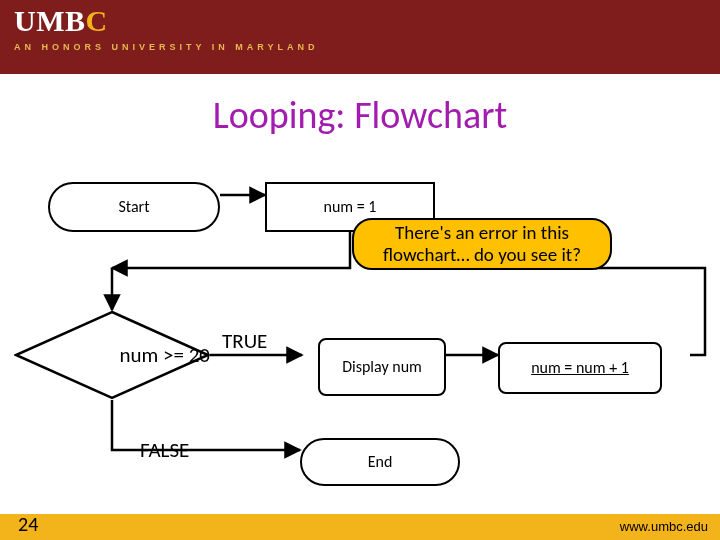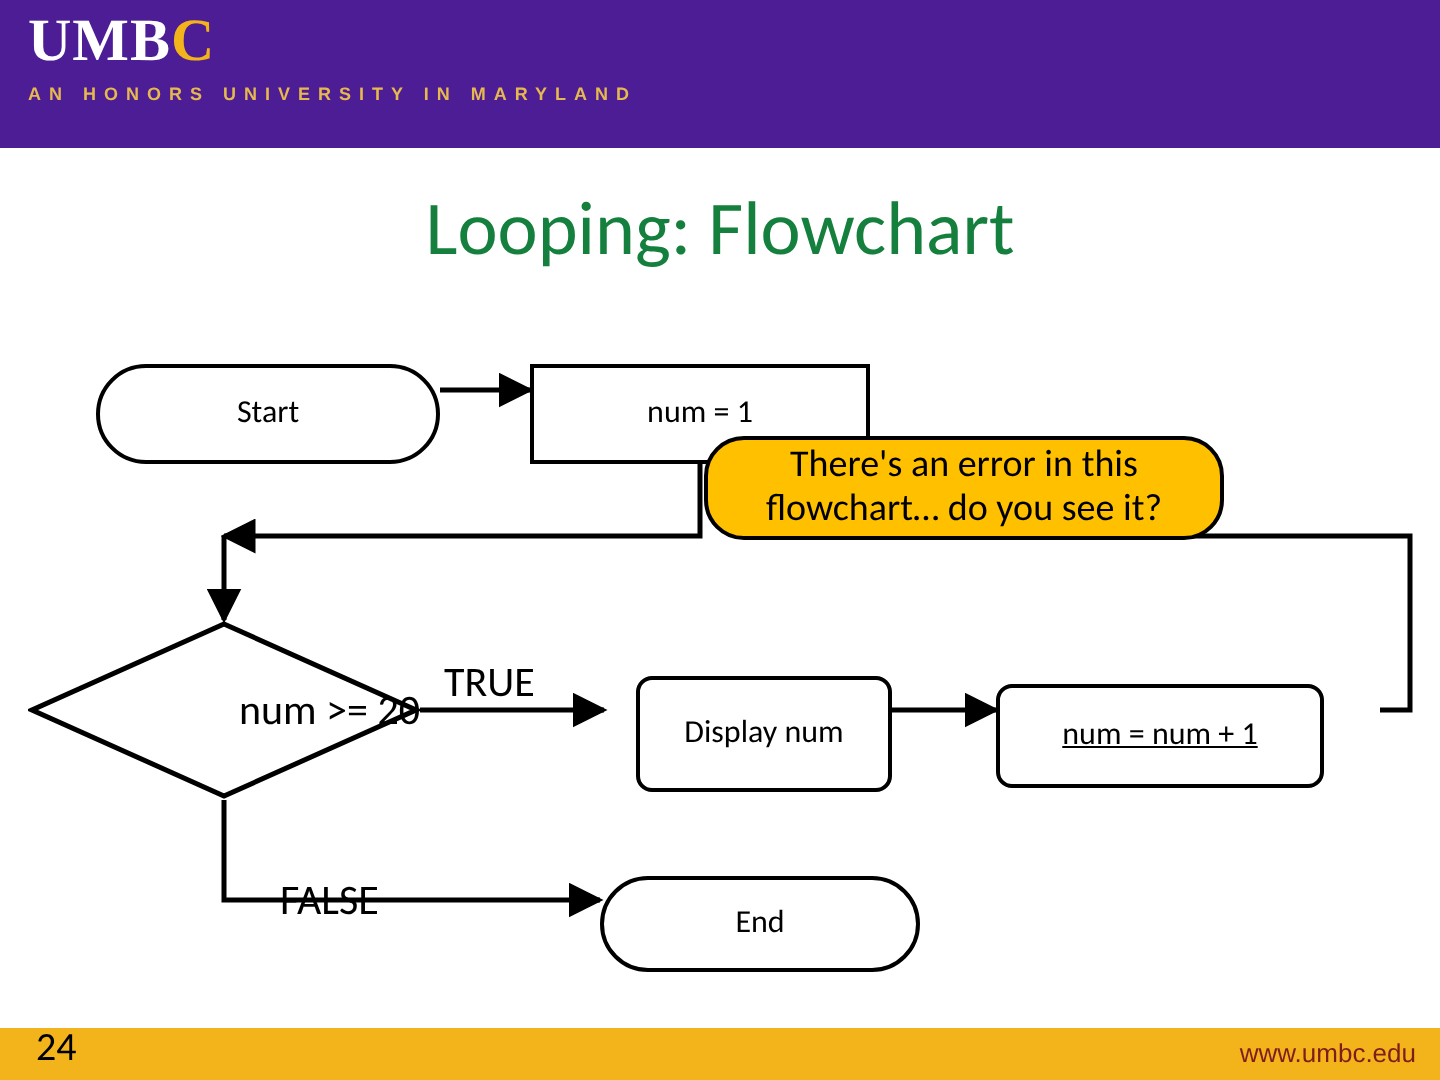--- a/index.html
+++ b/index.html
@@ -6,21 +6,21 @@
     margin: 0;
     padding: 0;
     width: 720px;
     height: 540px;
     font-family: Calibri, "Segoe UI", Arial, sans-serif;
     background: #fff;
     overflow: hidden;
     position: relative;
   }
   .header {
-    background: #4c1d95;
+    background: #7f1d1d;
     height: 74px;
     width: 100%;
     position: relative;
   }
   .logo {
     position: absolute;
     left: 14px;
     top: 4px;
     font-family: "Times New Roman", serif;
     font-weight: bold;
@@ -36,21 +36,21 @@
     font-family: Arial, sans-serif;
     font-size: 9px;
     letter-spacing: 4px;
     color: #e6b84f;
     font-weight: 600;
   }
   .title {
     text-align: center;
     font-size: 38px;
     margin-top: 18px;
-    color: #15803d;
+    color: #a21caf;
   }
   svg.flow {
     position: absolute;
     left: 0;
     top: 0;
     width: 720px;
     height: 540px;
     pointer-events: none;
   }
   .node {
@@ -100,21 +100,21 @@
     left: 18px;
     bottom: 4px;
     font-size: 20px;
     color: #000;
   }
   .footer-url {
     position: absolute;
     right: 12px;
     bottom: 6px;
     font-size: 13px;
-    color: #7f1d1d;
+    color: #000000;
     font-family: Arial, sans-serif;
   }
   .diamond-wrap {
     position: absolute;
     display: flex;
     align-items: center;
     justify-content: flex-end;
   }
   .diamond-label {
     position: absolute;

